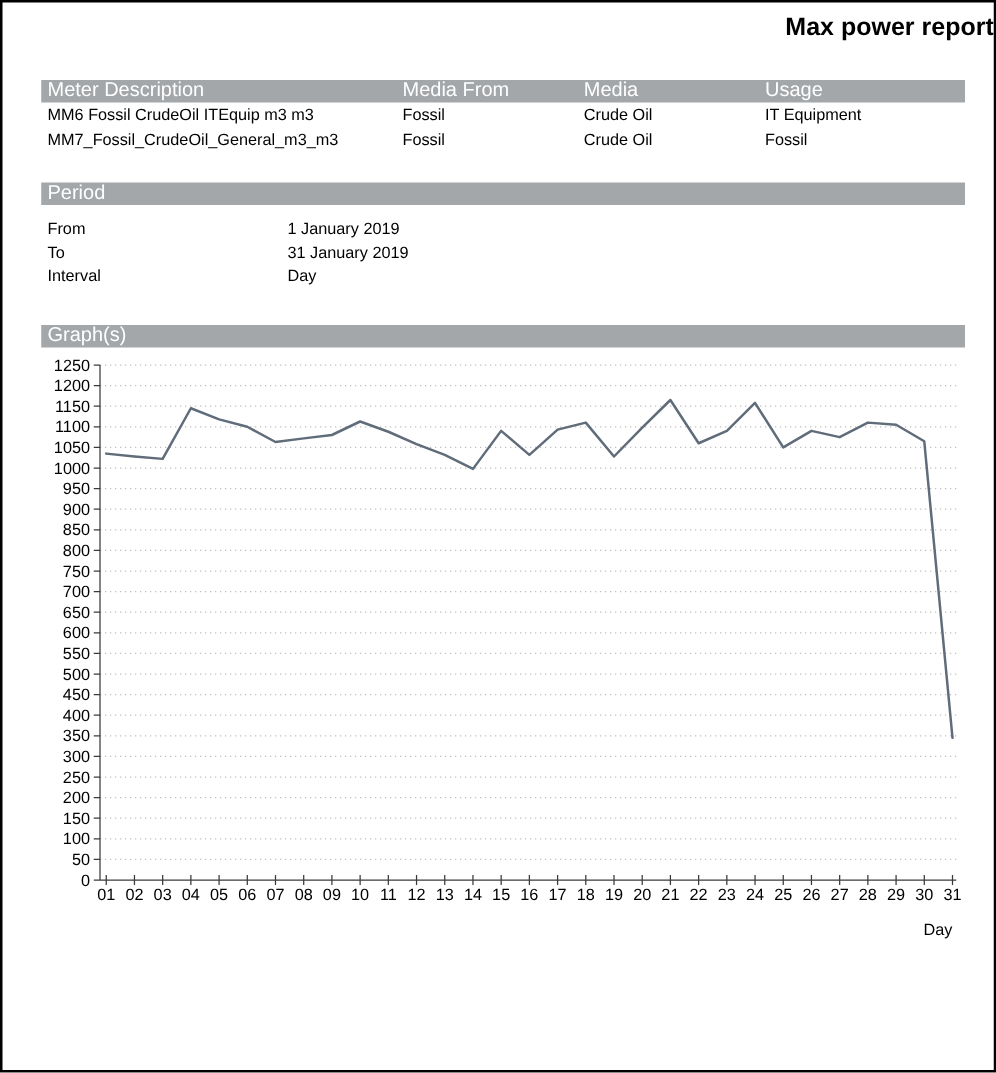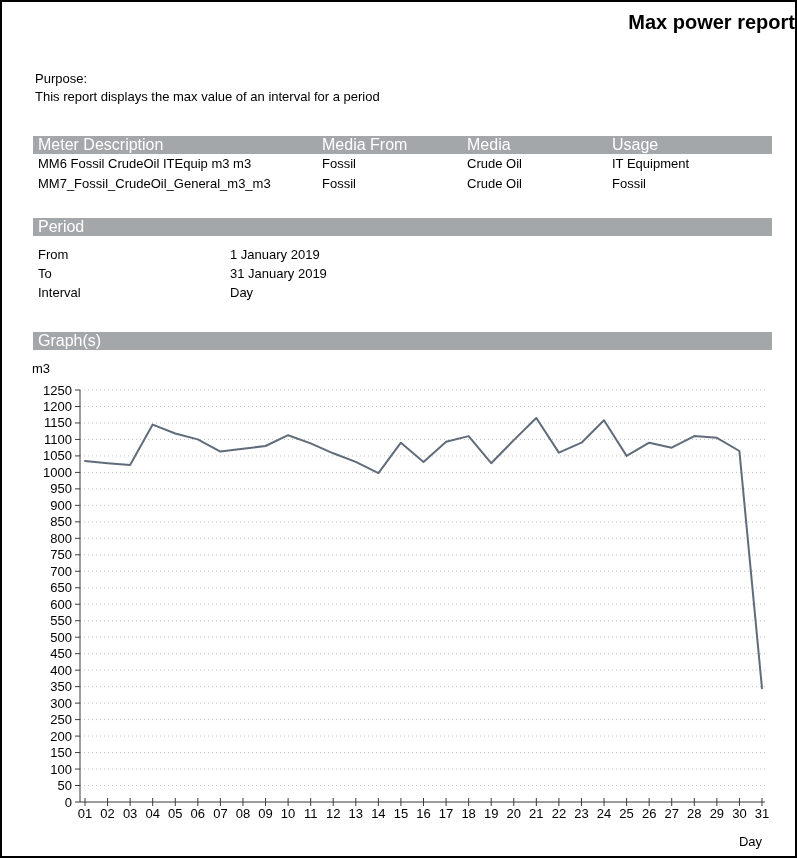--- a/index.html
+++ b/index.html
@@ -28,24 +28,20 @@
   svg .grid { stroke:#bfbfbf; stroke-width:1; }
   svg .axis { stroke:#3a3a3a; stroke-width:1; }
 </style>
 </head>
 <body>
 
 <div class="page">
 
   <h1 class="title">Max power report</h1>
 
-  <div class="purpose">
-    <div>Purpose:</div>
-    <div>This report displays the max value of an interval for a period</div>
-  </div>
 
   <div class="sect meter">
     <div class="bar gridrow4" id="meter-head">
         <span>Meter Description</span>
         <span>Media From</span>
         <span>Media</span>
         <span>Usage</span>
       </div>
     <div id="meter-body">
         <div class="trow gridrow4">
@@ -78,21 +74,20 @@
           <span>Interval</span>
           <span>Day</span>
         </div>
       </div>
   </div>
 
   <div class="sect graphs">
     <div class="bar">Graph(s)</div>
   </div>
 
-  <div class="ylabel">m3</div>
 
   <svg id="chart-svg" width="752" height="475">
       <line x1="50" y1="423" x2="55" y2="423" class="axis"></line>
       <text x="47" y="427.5" text-anchor="end">0</text>
       <line x1="55" y1="406.52" x2="740" y2="406.52" class="grid" stroke-dasharray="1 3"></line>
       <line x1="50" y1="406.52" x2="55" y2="406.52" class="axis"></line>
       <text x="47" y="411.02" text-anchor="end">50</text>
       <line x1="55" y1="390.04" x2="740" y2="390.04" class="grid" stroke-dasharray="1 3"></line>
       <line x1="50" y1="390.04" x2="55" y2="390.04" class="axis"></line>
       <text x="47" y="394.54" text-anchor="end">100</text>

